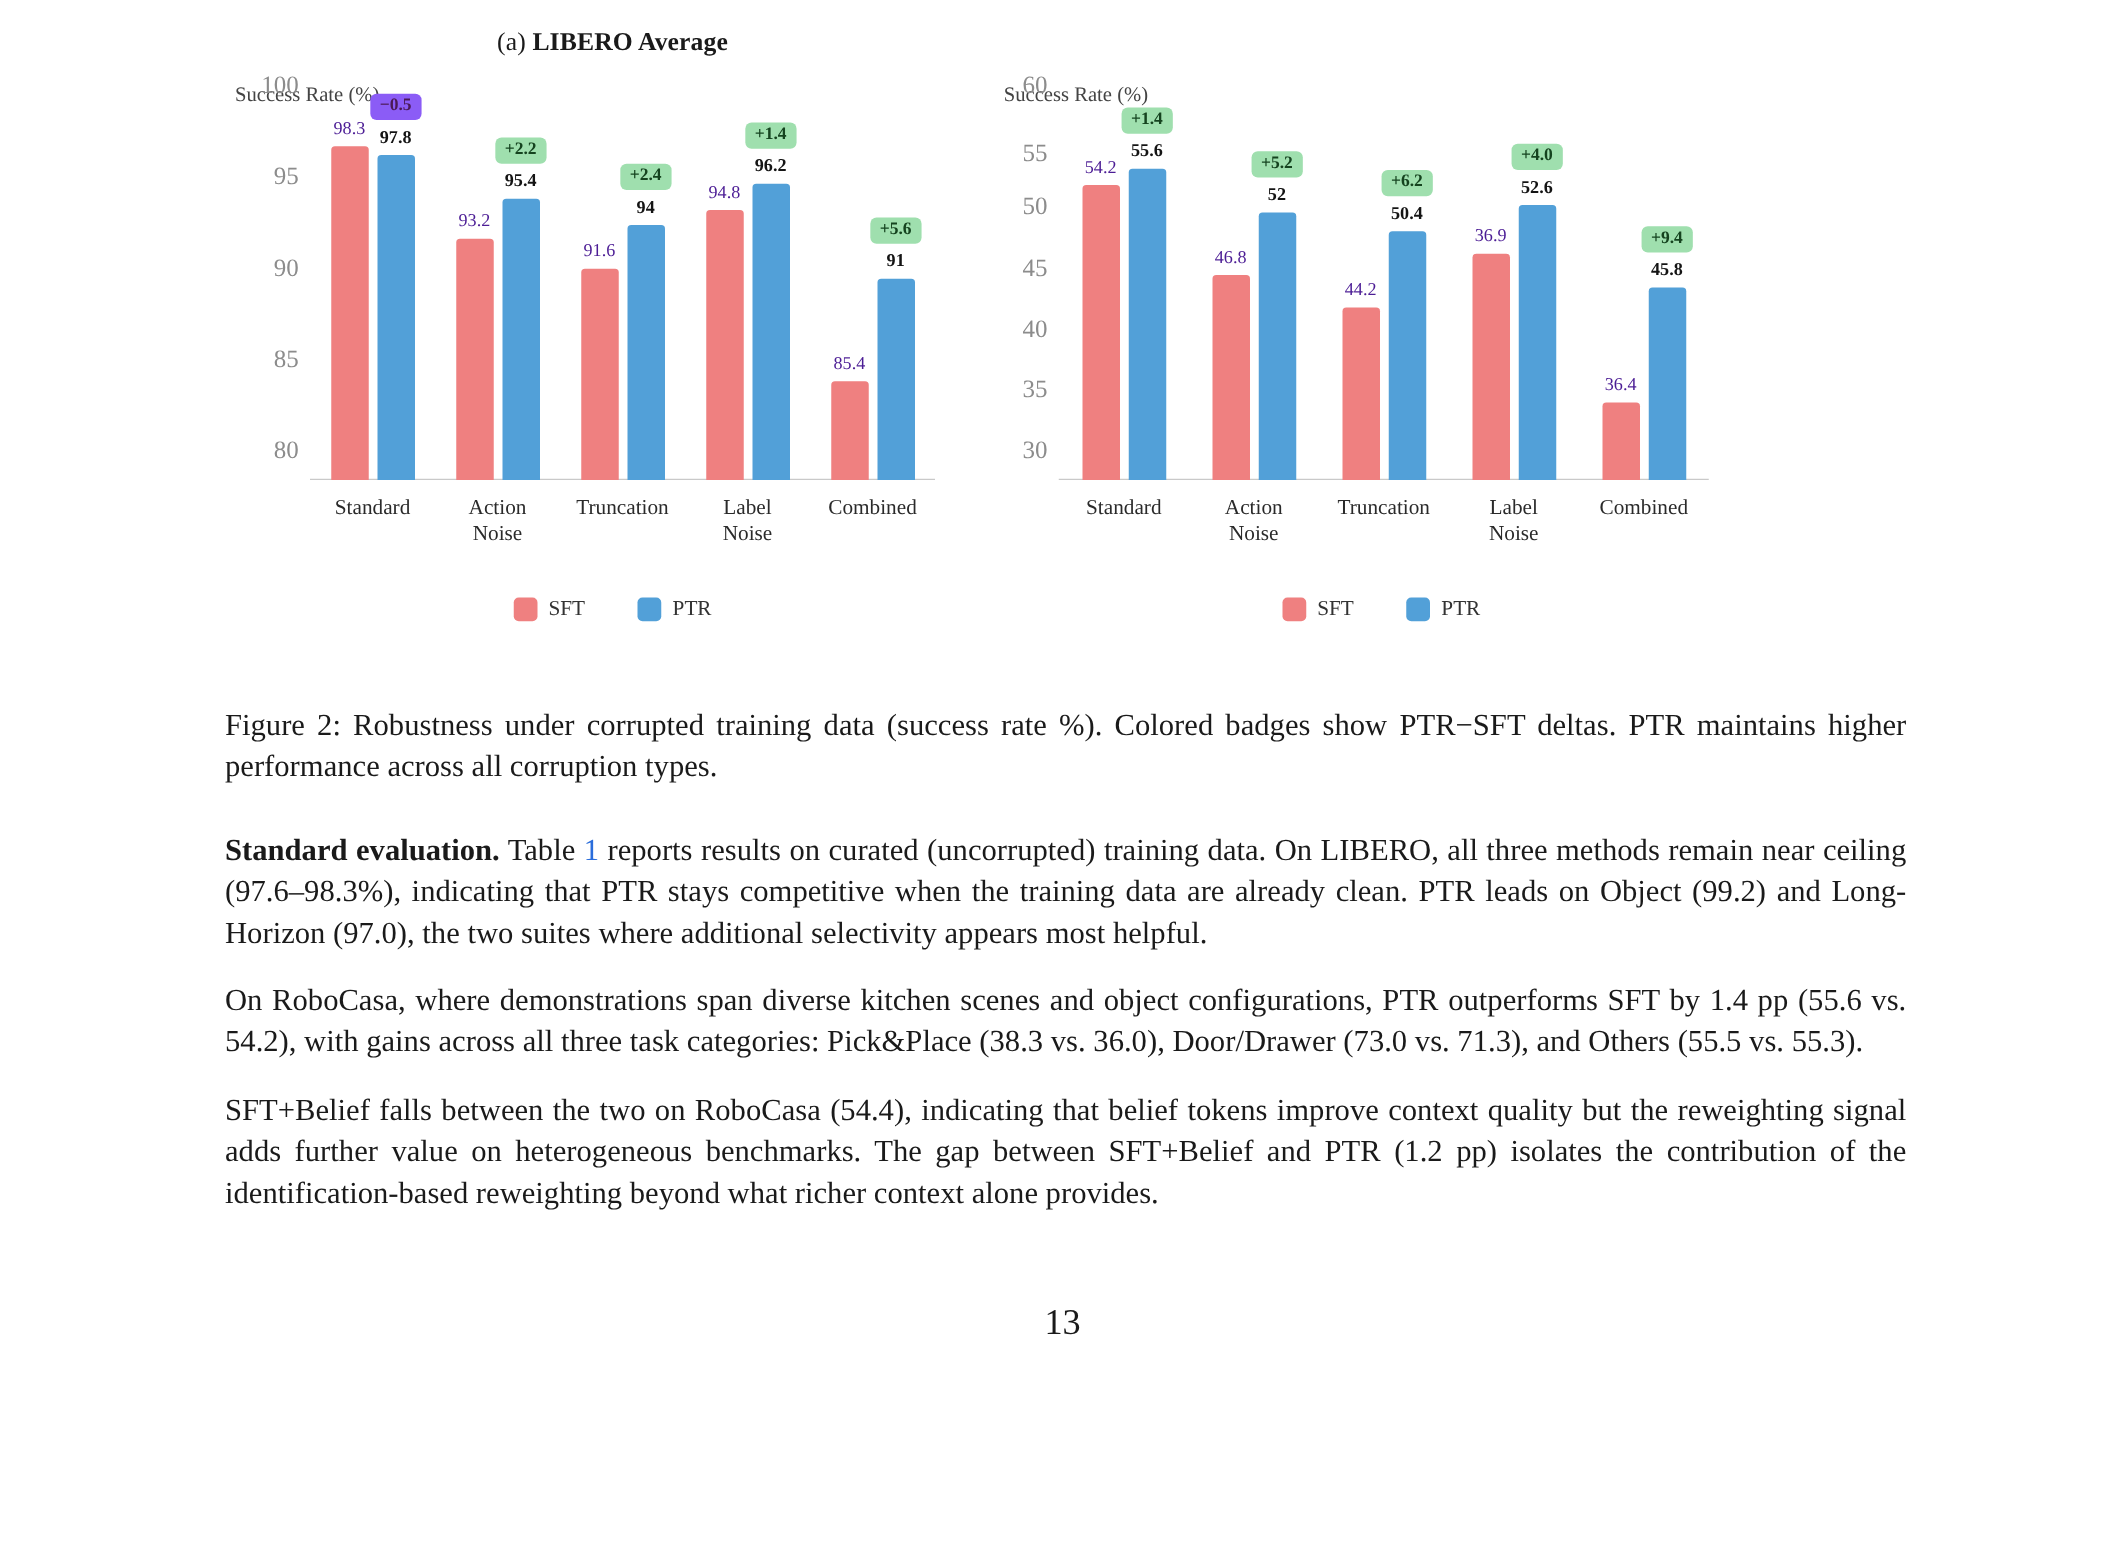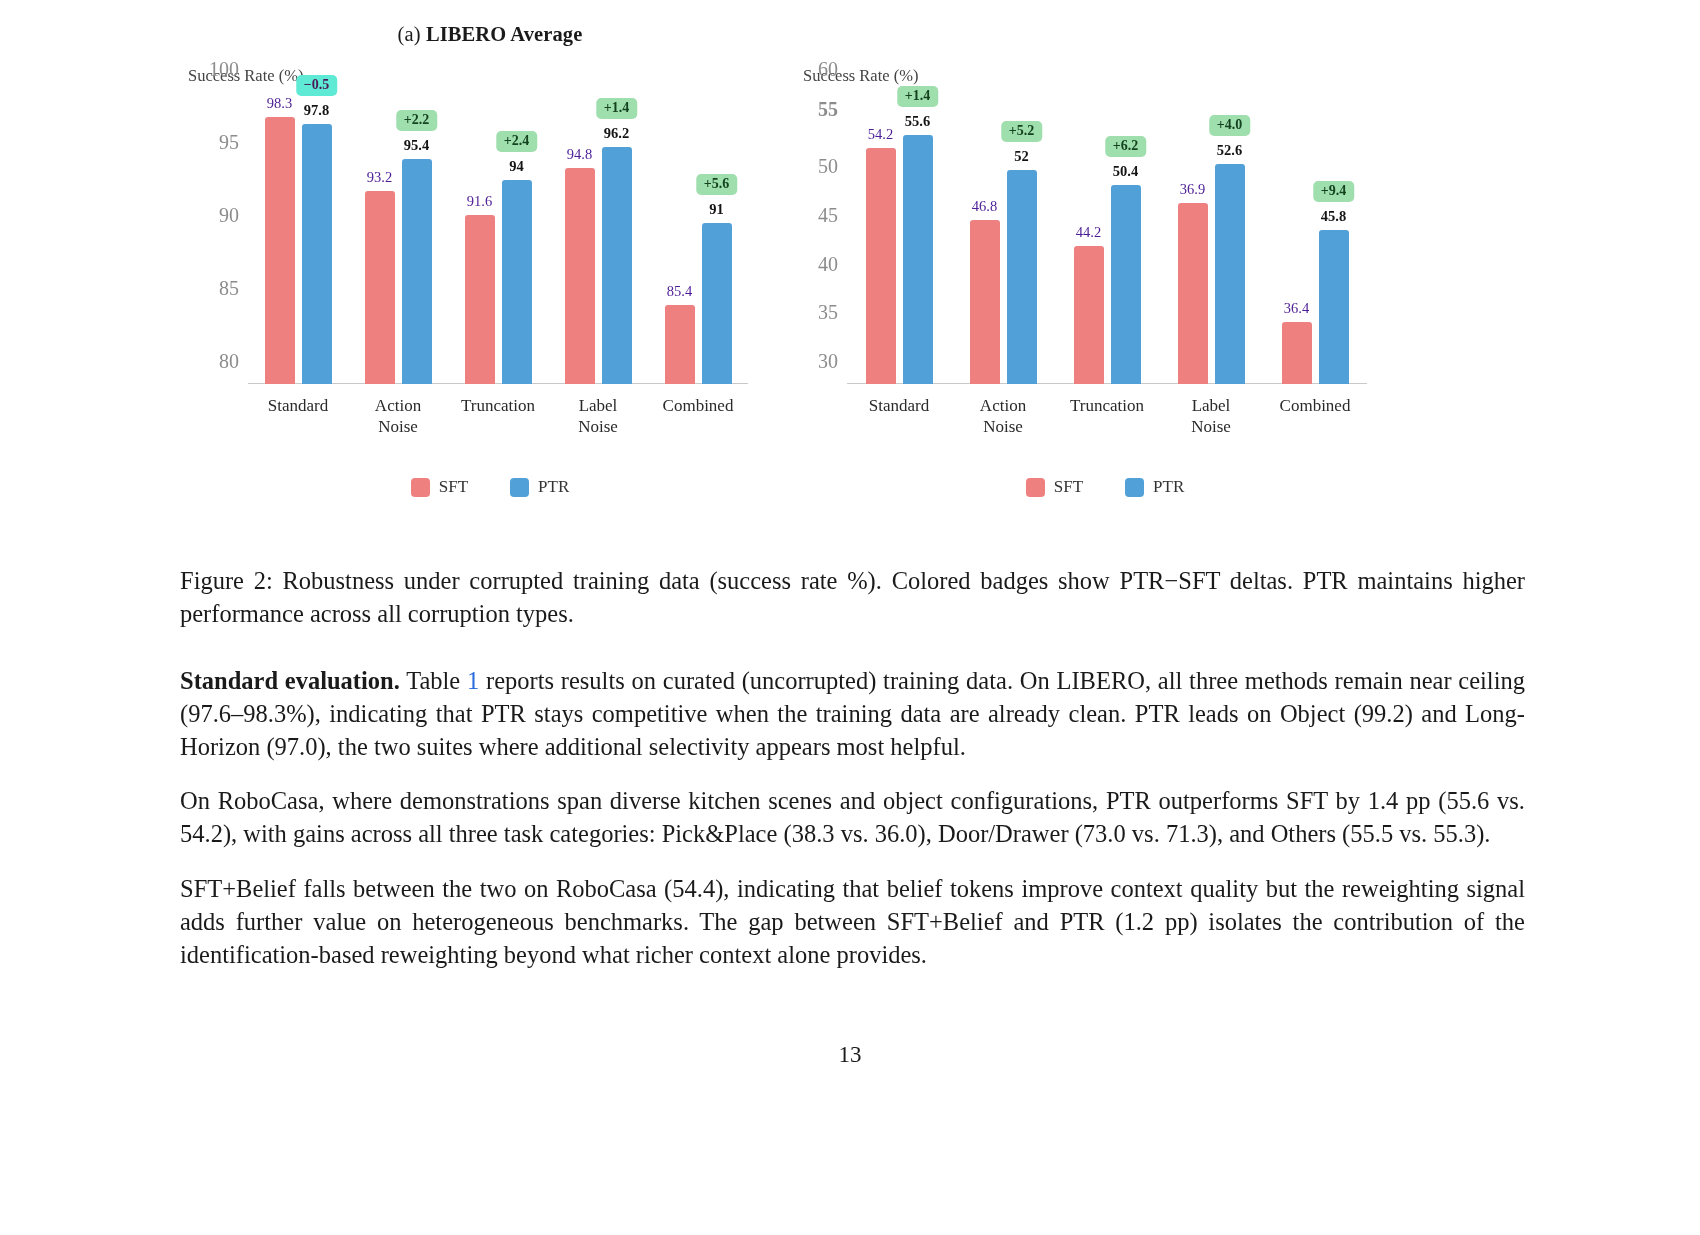--- a/index.html
+++ b/index.html
@@ -82,21 +82,21 @@
     position:absolute;
     transform:translateX(-50%);
     font-size:14px;
     font-weight:bold;
     padding:3px 8px 4px 8px;
     border-radius:5px;
     white-space:nowrap;
     line-height:1;
   }
   .badge.pos{background:#9fdfae;color:#15431f;}
-  .badge.neg{background:#5eead4;color:#4b1a57;}
+  .badge.neg{background:#8b5cf6;color:#4b1a57;}
 
   .xcat{
     position:absolute;
     transform:translateX(-50%);
     text-align:center;
     font-size:17px;
     color:#2a2a2a;
     line-height:1.22;
     white-space:nowrap;
   }
@@ -136,21 +136,21 @@
     margin:0 0 22px 0;
   }
   p.para.first{margin-top:30px;}
   .runin{font-weight:bold;}
   .ref{color:#2a6ddb;}
   .pagenum{
     position:absolute;
     left:0;right:0;
     top:1042px;
     text-align:center;
-    font-size:23px;
+    font-size:29px;
   }
 </style>
 </head>
 <body>
 
 <div class="page">
 
   <div class="figure">
 
     <div class="panel left">
@@ -225,21 +225,21 @@
 
     <div class="panel right">
       <div class="axis-label">Success Rate (%)</div>
       <div class="plot" id="plot-1">
         <div class="xaxis-line"></div>
       <div class="ytick" style="bottom: 0px;">30</div>
           <div class="ytick" style="bottom: 48.6667px;">35</div>
           <div class="ytick" style="bottom: 97.3333px;">40</div>
           <div class="ytick" style="bottom: 146px;">45</div>
           <div class="ytick" style="bottom: 194.667px;">50</div>
-          <div class="ytick" style="bottom: 252px; font-weight: bold;">55</div>
+          <div class="ytick" style="bottom: 238px;">55</div>
           <div class="ytick" style="bottom: 292px;">60</div>
           <div class="bar sft" style="left: 18.5px; width: 30px; height: 235.547px; background: rgb(239, 128, 128);"></div>
           <div class="barval" style="left: 33.5px; bottom: 240.547px;">54.2</div>
           <div class="bar ptr" style="left: 55.5px; width: 30px; height: 249.173px; background: rgb(82, 160, 216);"></div>
           <div class="barval ptr" style="left: 70.5px; bottom: 254.173px;">55.6</div>
           <div class="badge pos" style="left: 70.5px; bottom: 277.173px;">+1.4</div>
           <div class="bar sft" style="left: 122.5px; width: 30px; height: 163.52px; background: rgb(239, 128, 128);"></div>
           <div class="barval" style="left: 137.5px; bottom: 168.52px;">46.8</div>
           <div class="bar ptr" style="left: 159.5px; width: 30px; height: 214.133px; background: rgb(82, 160, 216);"></div>
           <div class="barval ptr" style="left: 174.5px; bottom: 219.133px;">52</div>

